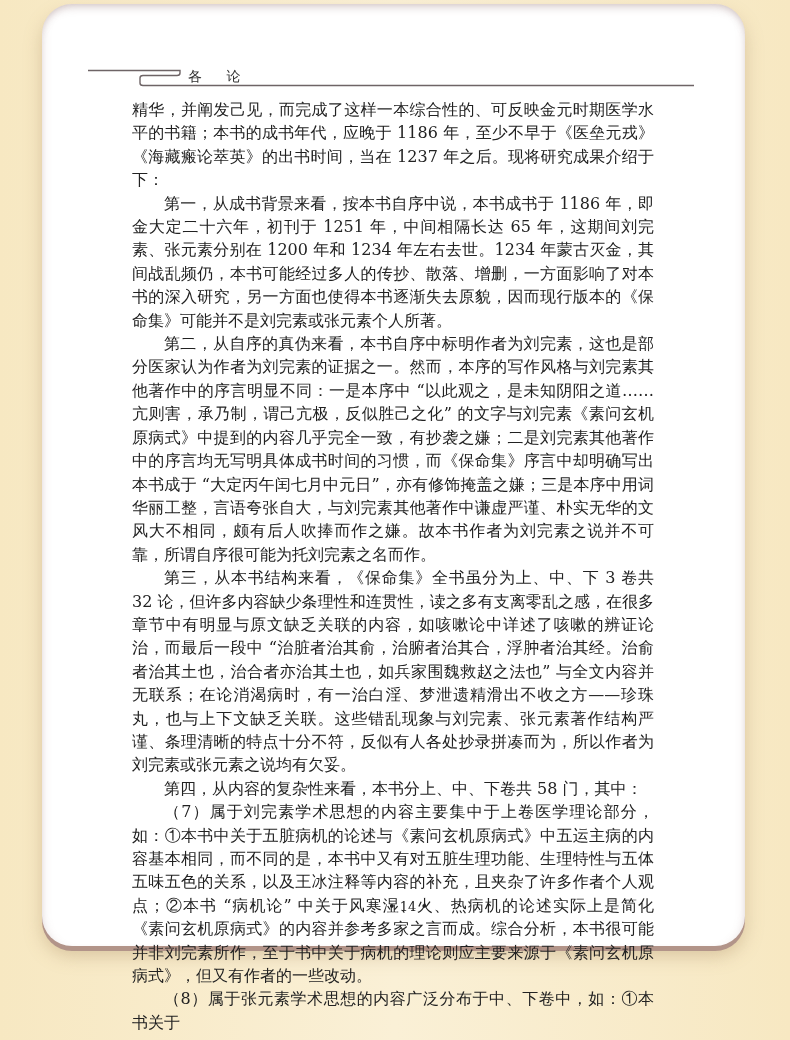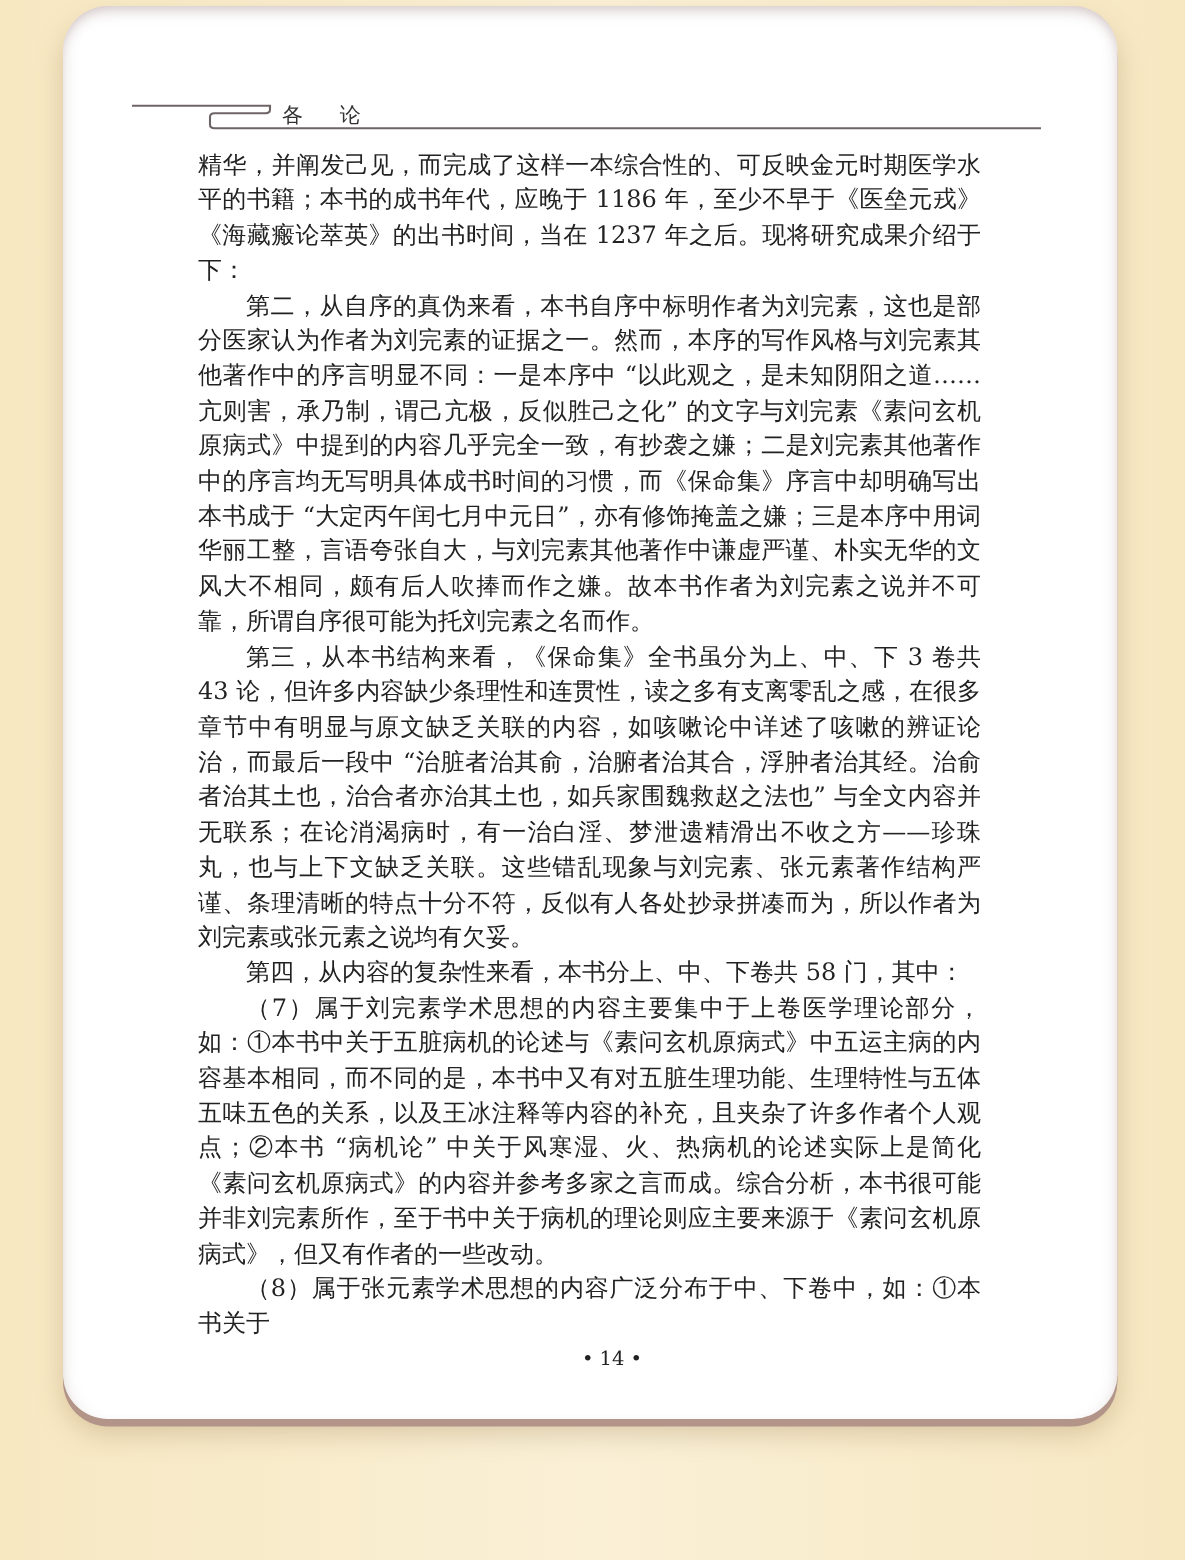--- a/index.html
+++ b/index.html
@@ -84,21 +84,22 @@
 
   <div class="running-head">
     <svg width="610" height="24" viewBox="0 0 610 24">
       <path d="M0 3.5 H92 V6 Q92 8.5 89 8.5 H55 Q52 8.5 52 11 V16 Q52 18.5 55 18.5 H606" fill="none" stroke="#6e6466" stroke-width="1.4"></path>
     </svg>
     <span class="running-head-title">各 论</span>
   </div>
 
   <div class="body-text">
     <p class="no-indent">精华，并阐发己见，而完成了这样一本综合性的、可反映金元时期医学水平的书籍；本书的成书年代，应晚于 1186 年，至少不早于《医垒元戎》《海藏瘢论萃英》的出书时间，当在 1237 年之后。现将研究成果介绍于下：</p>
+    <p>第一，从成书背景来看，按本书自序中说，本书成书于 1186 年，即金大定二十六年，初刊于 1251 年，中间相隔长达 65 年，这期间刘完素、张元素分别在 1200 年和 1234 年左右去世。1234 年蒙古灭金，其间战乱频仍，本书可能经过多人的传抄、散落、增删，一方面影响了对本书的深入研究，另一方面也使得本书逐渐失去原貌，因而现行版本的《保命集》可能并不是刘完素或张元素个人所著。</p>
     <p>第二，从自序的真伪来看，本书自序中标明作者为刘完素，这也是部分医家认为作者为刘完素的证据之一。然而，本序的写作风格与刘完素其他著作中的序言明显不同：一是本序中 “以此观之，是未知阴阳之道……亢则害，承乃制，谓己亢极，反似胜己之化” 的文字与刘完素《素问玄机原病式》中提到的内容几乎完全一致，有抄袭之嫌；二是刘完素其他著作中的序言均无写明具体成书时间的习惯，而《保命集》序言中却明确写出本书成于 “大定丙午闰七月中元日”，亦有修饰掩盖之嫌；三是本序中用词华丽工整，言语夸张自大，与刘完素其他著作中谦虚严谨、朴实无华的文风大不相同，颇有后人吹捧而作之嫌。故本书作者为刘完素之说并不可靠，所谓自序很可能为托刘完素之名而作。</p>
-    <p>第三，从本书结构来看，《保命集》全书虽分为上、中、下 3 卷共 43 论，但许多内容缺少条理性和连贯性，读之多有支离零乱之感，在很多章节中有明显与原文缺乏关联的内容，如咳嗽论中详述了咳嗽的辨证论治，而最后一段中 “治脏者治其俞，治腑者治其合，浮肿者治其经。治俞者治其土也，治合者亦治其土也，如兵家围魏救赵之法也” 与全文内容并无联系；在论消渴病时，有一治白淫、梦泄遗精滑出不收之方——珍珠丸，也与上下文缺乏关联。这些错乱现象与刘完素、张元素著作结构严谨、条理清晰的特点十分不符，反似有人各处抄录拼凑而为，所以作者为刘完素或张元素之说均有欠妥。</p>
+    <p>第三，从本书结构来看，《保命集》全书虽分为上、中、下 3 卷共 32 论，但许多内容缺少条理性和连贯性，读之多有支离零乱之感，在很多章节中有明显与原文缺乏关联的内容，如咳嗽论中详述了咳嗽的辨证论治，而最后一段中 “治脏者治其俞，治腑者治其合，浮肿者治其经。治俞者治其土也，治合者亦治其土也，如兵家围魏救赵之法也” 与全文内容并无联系；在论消渴病时，有一治白淫、梦泄遗精滑出不收之方——珍珠丸，也与上下文缺乏关联。这些错乱现象与刘完素、张元素著作结构严谨、条理清晰的特点十分不符，反似有人各处抄录拼凑而为，所以作者为刘完素或张元素之说均有欠妥。</p>
     <p>第四，从内容的复杂性来看，本书分上、中、下卷共 58 门，其中：</p>
     <p>（7）属于刘完素学术思想的内容主要集中于上卷医学理论部分，如：①本书中关于五脏病机的论述与《素问玄机原病式》中五运主病的内容基本相同，而不同的是，本书中又有对五脏生理功能、生理特性与五体五味五色的关系，以及王冰注释等内容的补充，且夹杂了许多作者个人观点；②本书 “病机论” 中关于风寒湿、火、热病机的论述实际上是简化《素问玄机原病式》的内容并参考多家之言而成。综合分析，本书很可能并非刘完素所作，至于书中关于病机的理论则应主要来源于《素问玄机原病式》，但又有作者的一些改动。</p>
     <p>（8）属于张元素学术思想的内容广泛分布于中、下卷中，如：①本书关于</p>
   </div>
 
   <div class="page-number">• 14 •</div>
 </div>
 
 </body></html>

